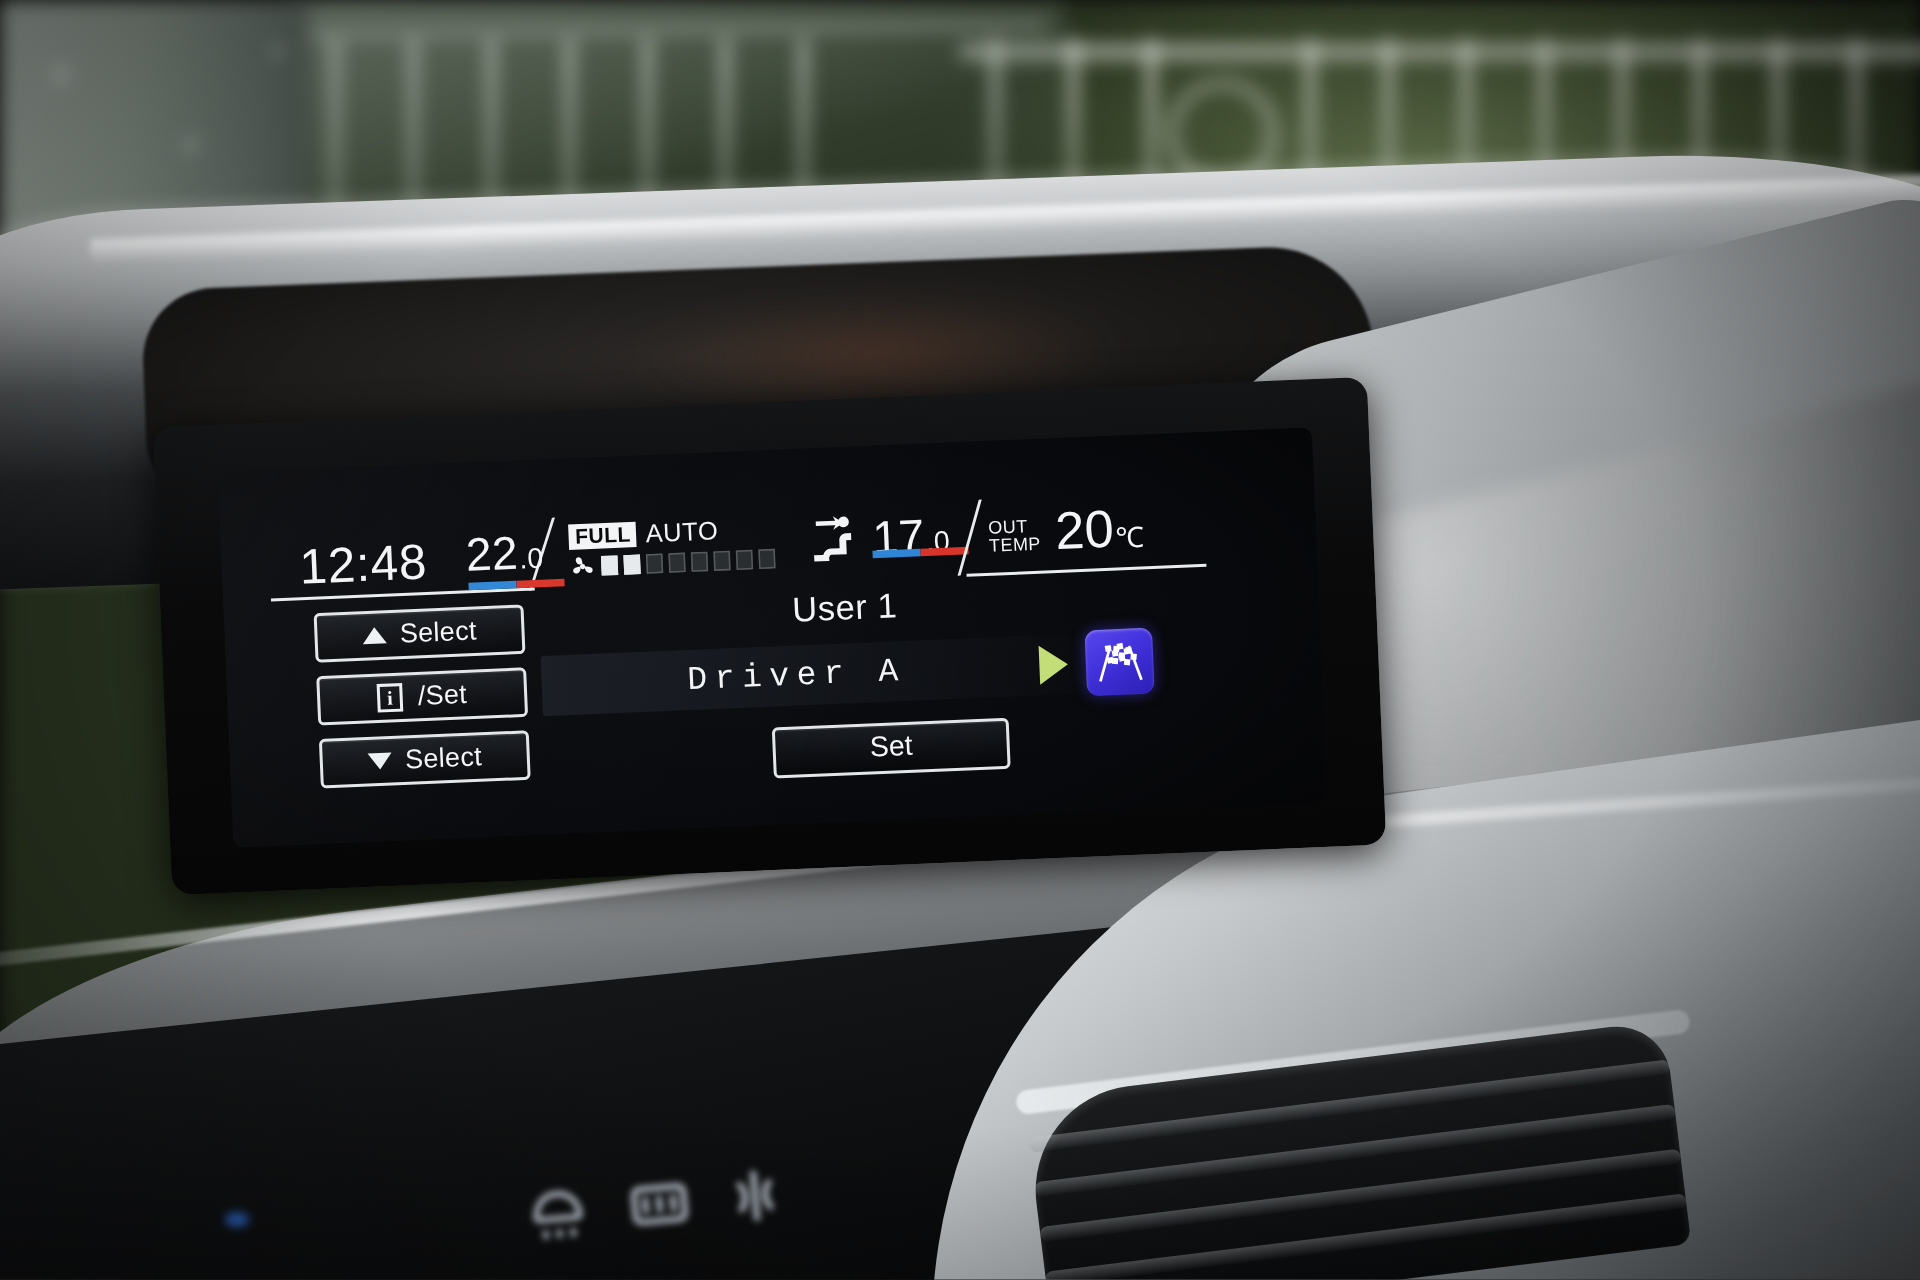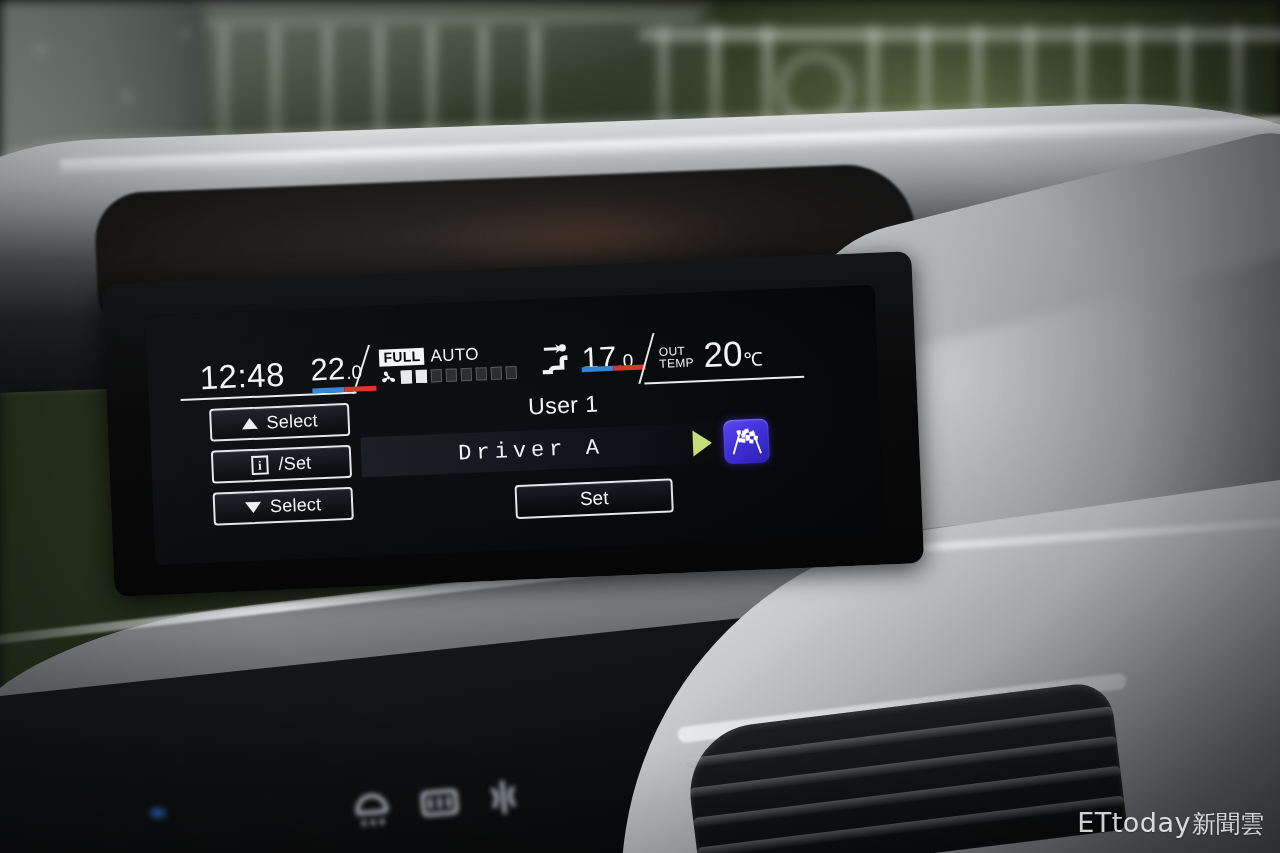--- a/index.html
+++ b/index.html
@@ -745,18 +745,14 @@
         </div>
 
       </div>
 
       <div class="screen-sheen"></div>
     </div>
   </div>
 
   <div class="vignette"></div>
 
-  <div class="watermark">
-    <span class="wm-en">ETtoday</span>
-    <span class="wm-cn">新聞雲</span>
-  </div>
 
 </div>
 
 </body></html>

